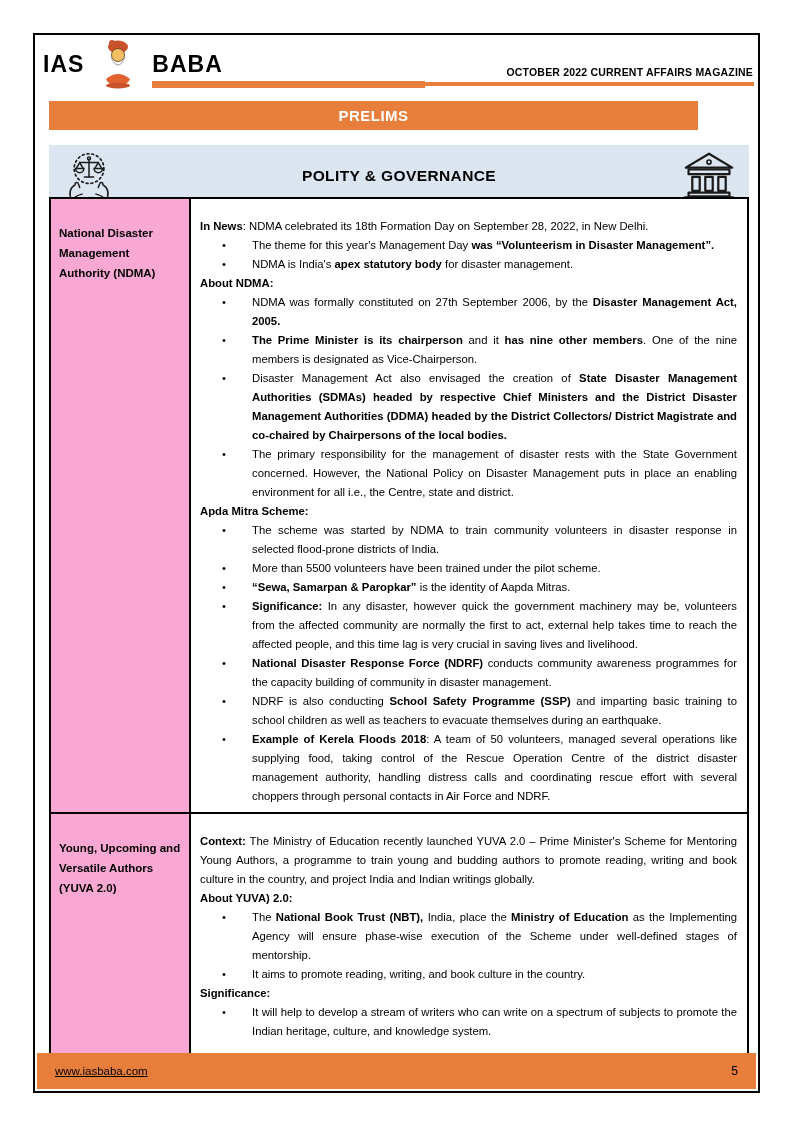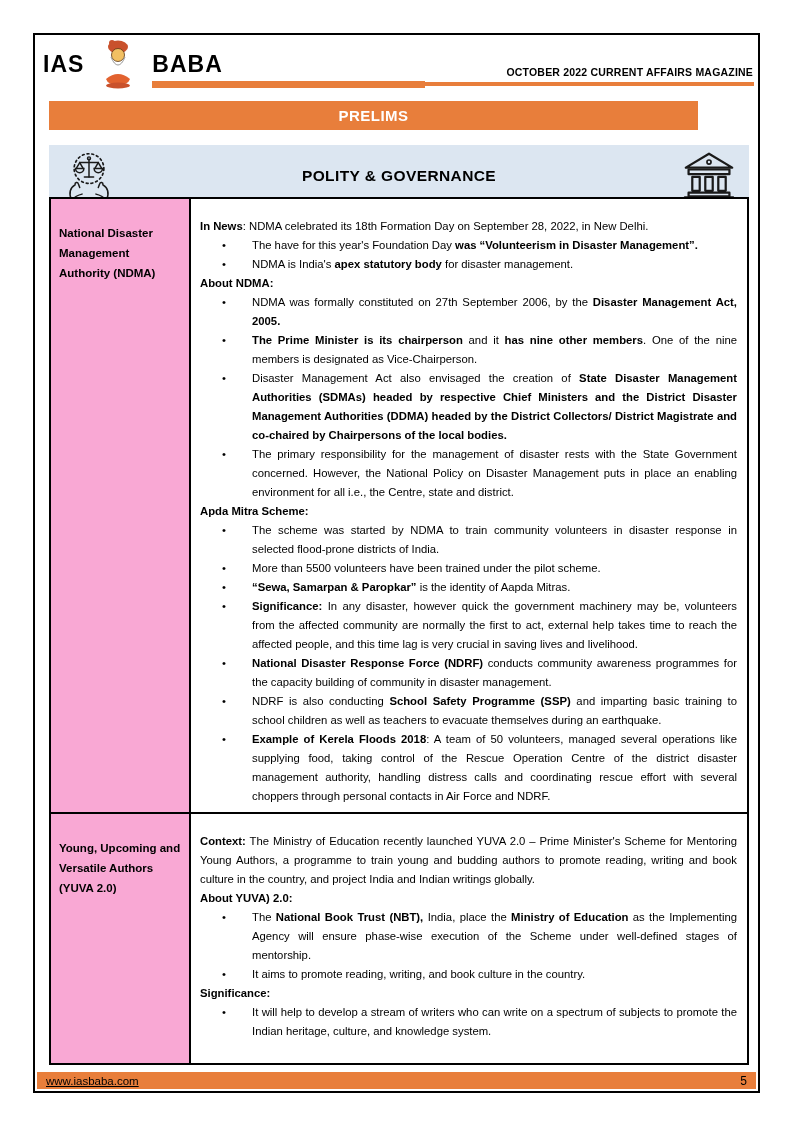--- a/index.html
+++ b/index.html
@@ -31,22 +31,22 @@
   .trow:nth-child(2){min-height:249px;}
   .tcell-title{background:#f9a8d4;border-right:2px solid #000;padding:24px 8px;
                font-weight:bold;font-size:11.5px;line-height:20px;}
   .tcell-content{background:#fff;padding:18px 8px 6px 0;font-size:11.3px;line-height:19px;}
   .block{text-align:justify;padding-left:9px;padding-right:2px;}
   .block.heading{font-weight:bold;text-align:left;}
   .block.bullet{padding-left:61px;position:relative;}
   .block.bullet::before{content:"\2022";position:absolute;left:31px;top:0;font-size:11.3px;}
 
   
-  .footer{position:absolute;left:2px;right:2px;bottom:2px;height:17px;background:#E87E3B;
-          display:flex;align-items:center;justify-content:space-between;padding:0 9px;box-sizing:border-box;}
+  .footer{position:absolute;left:2px;right:2px;bottom:2px;height:36px;background:#E87E3B;
+          display:flex;align-items:center;justify-content:space-between;padding:0 18px;box-sizing:border-box;}
   .footer .url{font-size:11.5px;color:#000;text-decoration:underline;cursor:pointer;}
   .footer .pg{font-size:12px;}
   svg{display:block;}
 </style>
 </head>
 <body>
 
 <div class="page">
 
   <div class="hdr">
@@ -104,21 +104,21 @@
         <rect x="6" y="51" width="52" height="4"></rect>
       </svg>
     </span>
   </div>
 
   <div class="tbl">
       <div class="trow">
         <div class="tcell-title">National Disaster Management Authority (NDMA)</div>
         <div class="tcell-content">
           <div class="block para"><b>In News</b><span>: NDMA celebrated its 18th Formation Day on September 28, 2022, in New Delhi.</span></div>
-          <div class="block bullet"><span>The have for this year's Foundation Day </span><b>was “Volunteerism in Disaster Management”.</b></div>
+          <div class="block bullet"><span>The theme for this year's Management Day </span><b>was “Volunteerism in Disaster Management”.</b></div>
           <div class="block bullet"><span>NDMA is India's </span><b>apex statutory body</b><span> for disaster management.</span></div>
           <div class="block heading"><b>About NDMA:</b></div>
           <div class="block bullet"><span>NDMA was formally constituted on 27th September 2006, by the </span><b>Disaster Management Act, 2005.</b></div>
           <div class="block bullet"><b>The Prime Minister is its chairperson</b><span> and it </span><b>has nine other members</b><span>. One of the nine members is designated as Vice-Chairperson.</span></div>
           <div class="block bullet"><span>Disaster Management Act also envisaged the creation of </span><b>State Disaster Management Authorities (SDMAs) headed by respective Chief Ministers and the District Disaster Management Authorities (DDMA) headed by the District Collectors/ District Magistrate and co-chaired by Chairpersons of the local bodies.</b></div>
           <div class="block bullet"><span>The primary responsibility for the management of disaster rests with the State Government concerned. However, the National Policy on Disaster Management puts in place an enabling environment for all i.e., the Centre, state and district.</span></div>
           <div class="block heading"><b>Apda Mitra Scheme:</b></div>
           <div class="block bullet"><span>The scheme was started by NDMA to train community volunteers in disaster response in selected flood-prone districts of India.</span></div>
           <div class="block bullet"><span>More than 5500 volunteers have been trained under the pilot scheme.</span></div>
           <div class="block bullet"><b>“Sewa, Samarpan &amp; Paropkar”</b><span> is the identity of Aapda Mitras.</span></div>

